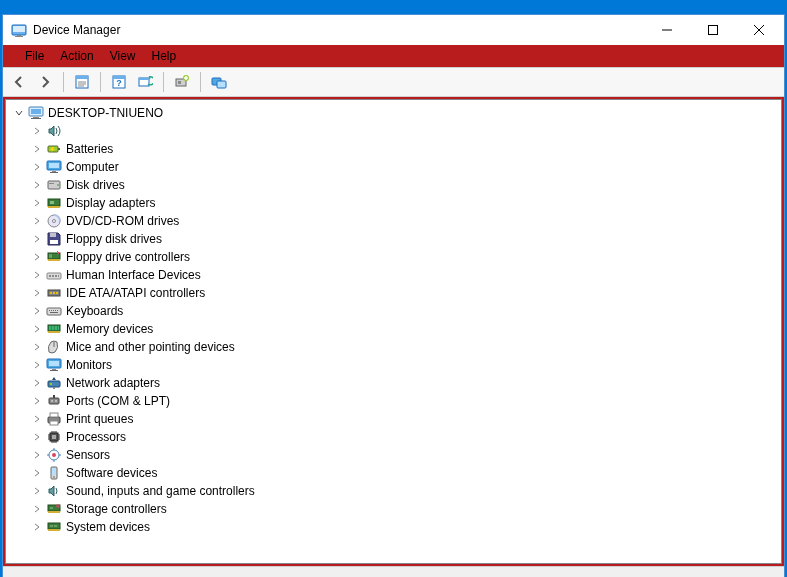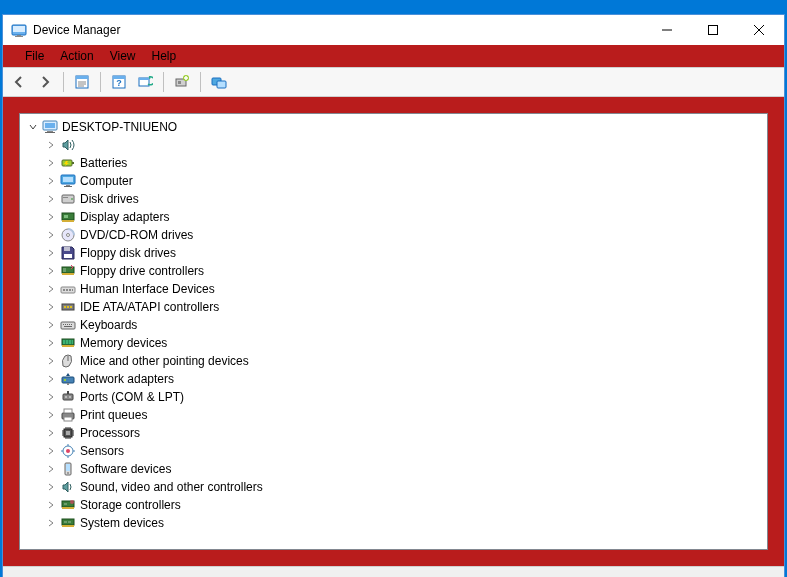--- a/index.html
+++ b/index.html
@@ -86,21 +86,21 @@
   align-items: center;
   justify-content: center;
   border: 1px solid transparent;
 }
 
 .tree-area {
   flex: 1;
   overflow: auto;
   padding: 4px 0 15px 4px;
   border: 1px solid #828790;
-  margin: 16px;
+  margin: 2px;
   background: #fff;
 }
 .tree-root, .tree-children {
   list-style: none;
 }
 .tree-children { padding-left: 18px; }
 .tree-row {
   display: flex;
   align-items: center;
   height: 18px;
@@ -633,20 +633,35 @@
             </li>
             <li>
               <div class="tree-row">
                 <span class="expander">
                   <svg width="10" height="10">
                     <path d="M3 2 l4 3 l-4 3" fill="none" stroke="#808080"></path>
                   </svg>
                 </span>
                 <span class="node-icon">
                   <svg class="ico">
+                    <use href="#monitor-icon"></use>
+                  </svg>
+                </span>
+                <span class="node-label">Monitors</span>
+              </div>
+            </li>
+            <li>
+              <div class="tree-row">
+                <span class="expander">
+                  <svg width="10" height="10">
+                    <path d="M3 2 l4 3 l-4 3" fill="none" stroke="#808080"></path>
+                  </svg>
+                </span>
+                <span class="node-icon">
+                  <svg class="ico">
                     <use href="#network-icon"></use>
                   </svg>
                 </span>
                 <span class="node-label">Network adapters</span>
               </div>
             </li>
             <li>
               <div class="tree-row">
                 <span class="expander">
                   <svg width="10" height="10">
@@ -726,21 +741,21 @@
                 <span class="expander">
                   <svg width="10" height="10">
                     <path d="M3 2 l4 3 l-4 3" fill="none" stroke="#808080"></path>
                   </svg>
                 </span>
                 <span class="node-icon">
                   <svg class="ico">
                     <use href="#sound-icon"></use>
                   </svg>
                 </span>
-                <span class="node-label">Sound, video and other controllers</span>
+                <span class="node-label">Sound, inputs and game controllers</span>
               </div>
             </li>
             <li>
               <div class="tree-row">
                 <span class="expander">
                   <svg width="10" height="10">
                     <path d="M3 2 l4 3 l-4 3" fill="none" stroke="#808080"></path>
                   </svg>
                 </span>
                 <span class="node-icon">

